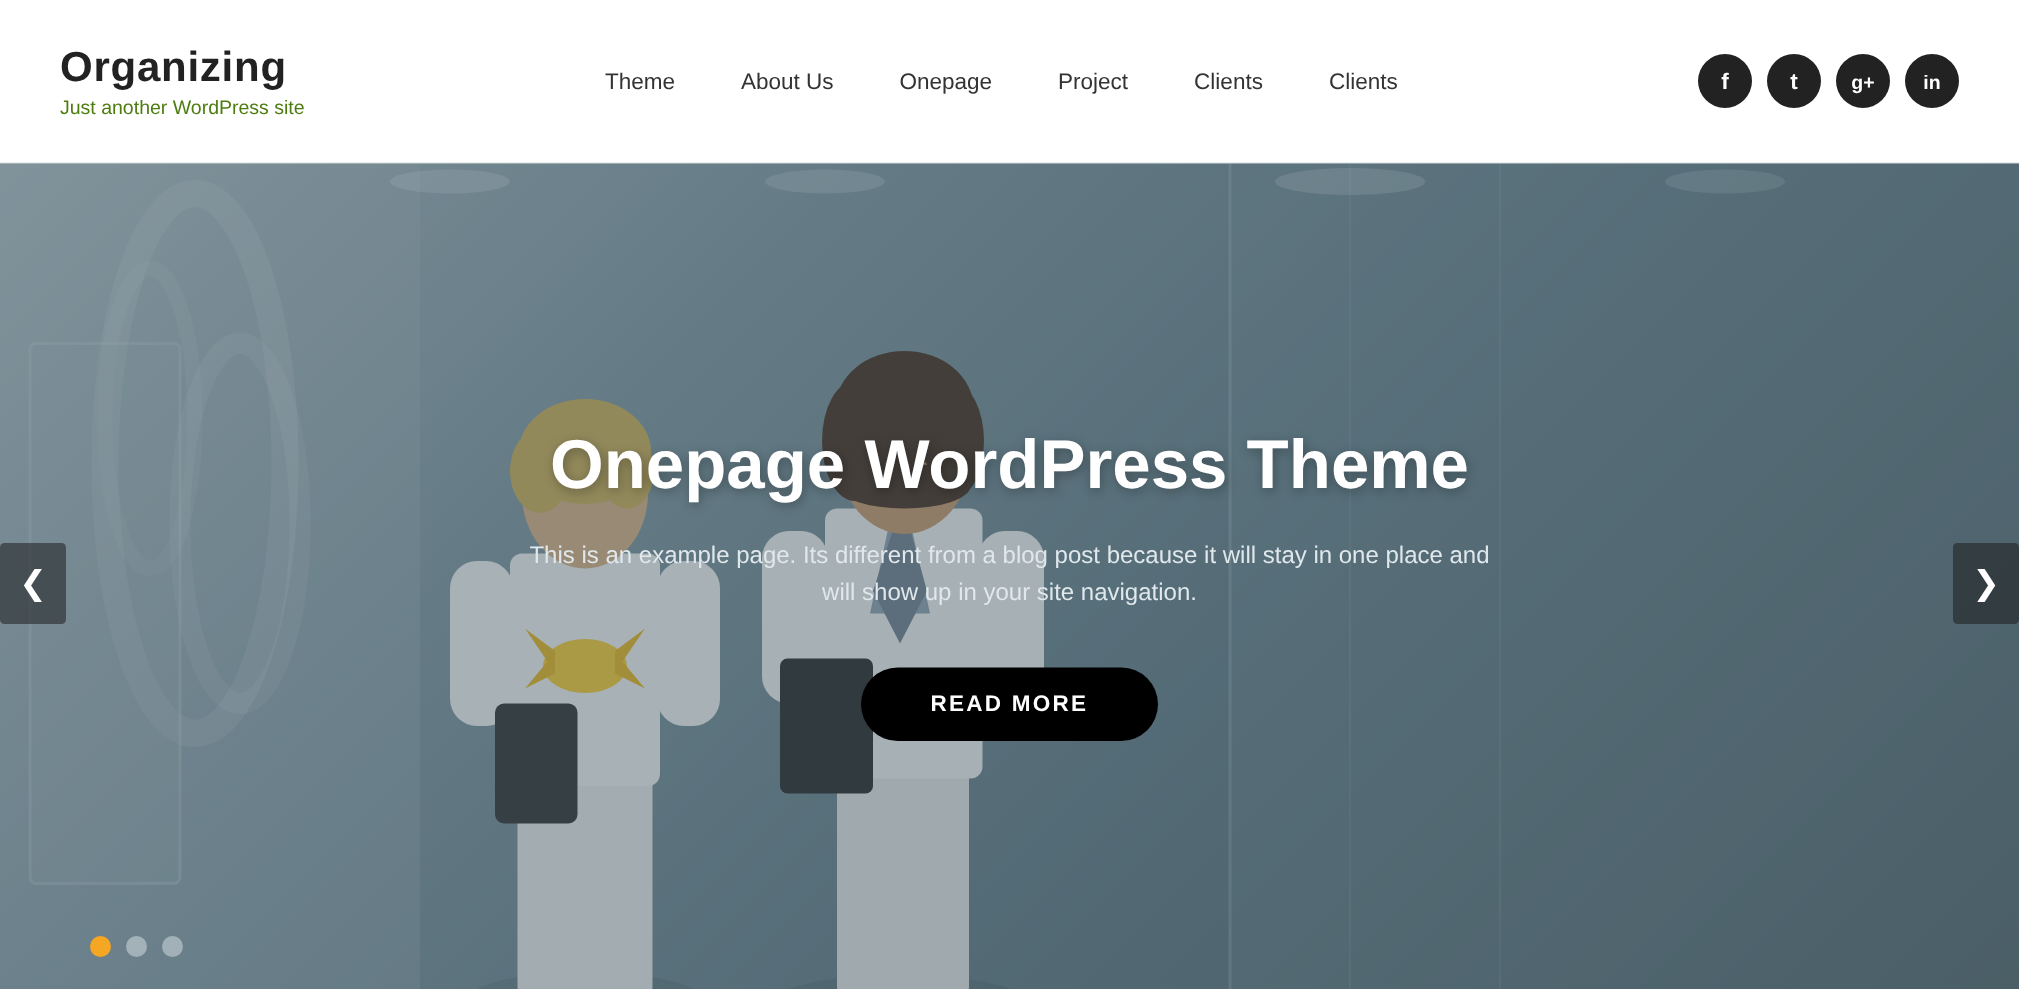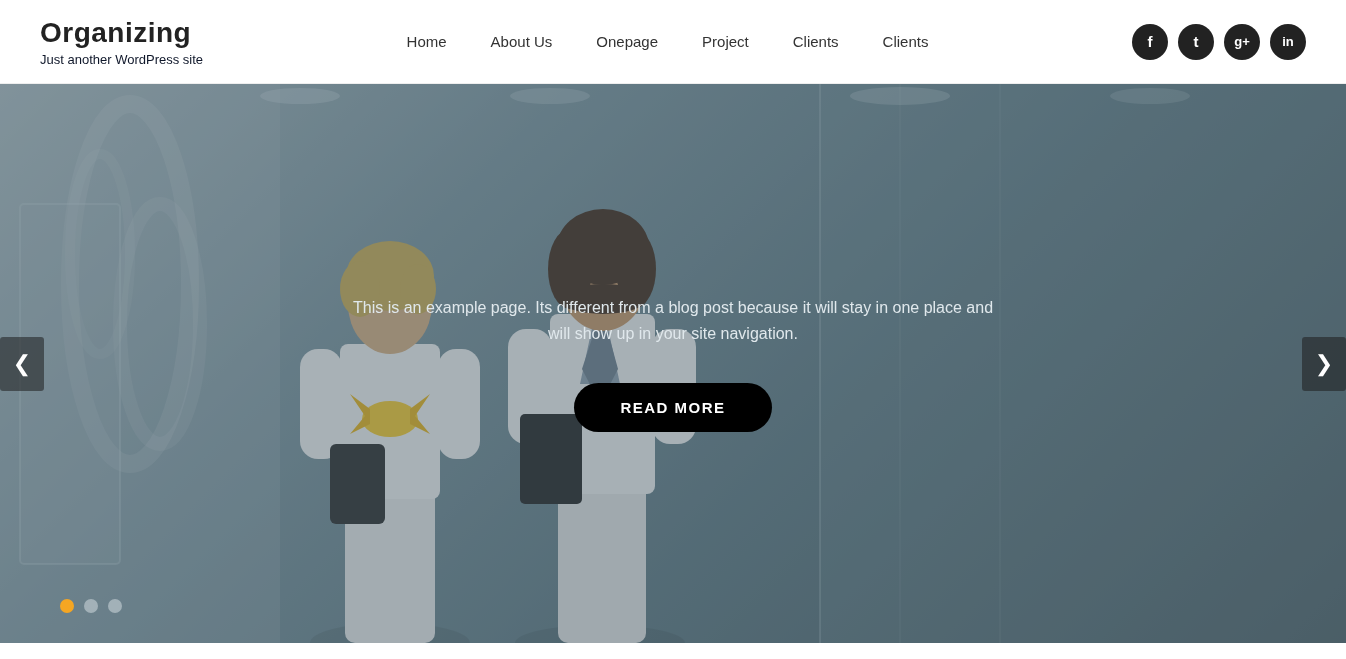--- a/index.html
+++ b/index.html
@@ -1,37 +1,37 @@
 <!DOCTYPE html>
 <html><head>
   <meta charset="utf-8">
   <style>
     * { margin: 0; padding: 0; box-sizing: border-box; }
     body { font-family: 'Arial', sans-serif; width: 1346px; overflow-x: hidden; }
 
     
     .header {
       background: #fff;
-      height: 84px;
+      height: 109px;
       display: flex;
       align-items: center;
       justify-content: space-between;
       padding: 0 40px;
       border-bottom: 1px solid #eee;
     }
     .logo-area { display: flex; flex-direction: column; }
     .logo-title {
       font-size: 28px;
       font-weight: 700;
       color: #222;
       letter-spacing: 0.5px;
     }
     .logo-subtitle {
       font-size: 13px;
-      color: #0f172a;
+      color: #4d7c0f;
       margin-top: 3px;
     }
     nav { display: flex; align-items: center; gap: 0; }
     .nav-item {
       font-size: 15px;
       color: #333;
       padding: 0 22px;
       cursor: pointer;
       text-decoration: none;
       font-weight: 400;
@@ -163,21 +163,21 @@
 </head>
 <body>
 
 <header class="header">
   <div class="logo-area">
     <span class="logo-title">Organizing</span>
     <span class="logo-subtitle">Just another WordPress site</span>
   </div>
 
   <nav>
-    <a class="nav-item" href="#">Home</a>
+    <a class="nav-item" href="#">Theme</a>
     <a class="nav-item" href="#">About Us</a>
     <a class="nav-item" href="#">Onepage</a>
     <a class="nav-item" href="#">Project</a>
     <a class="nav-item" href="#">Clients</a>
     <a class="nav-item" href="#">Clients</a>
   </nav>
 
   <div class="social-icons">
     <a class="social-btn" href="#">f</a>
     <a class="social-btn" href="#">t</a>
@@ -256,20 +256,21 @@
   <div class="hero-overlay"></div>
 
   <div class="arrow arrow-left">
     <span>❮</span>
   </div>
   <div class="arrow arrow-right">
     <span>❯</span>
   </div>
 
   <div class="hero-content">
+    <h1 class="hero-title">Onepage WordPress Theme</h1>
     <p class="hero-subtitle">This is an example page. Its different from a blog post because it will stay in one place and will show up in your site navigation.</p>
     <button class="read-more-btn">READ MORE</button>
   </div>
 
   <div class="dots">
     <div class="dot dot-active"></div>
     <div class="dot dot-inactive"></div>
     <div class="dot dot-inactive"></div>
   </div>
 </section>

